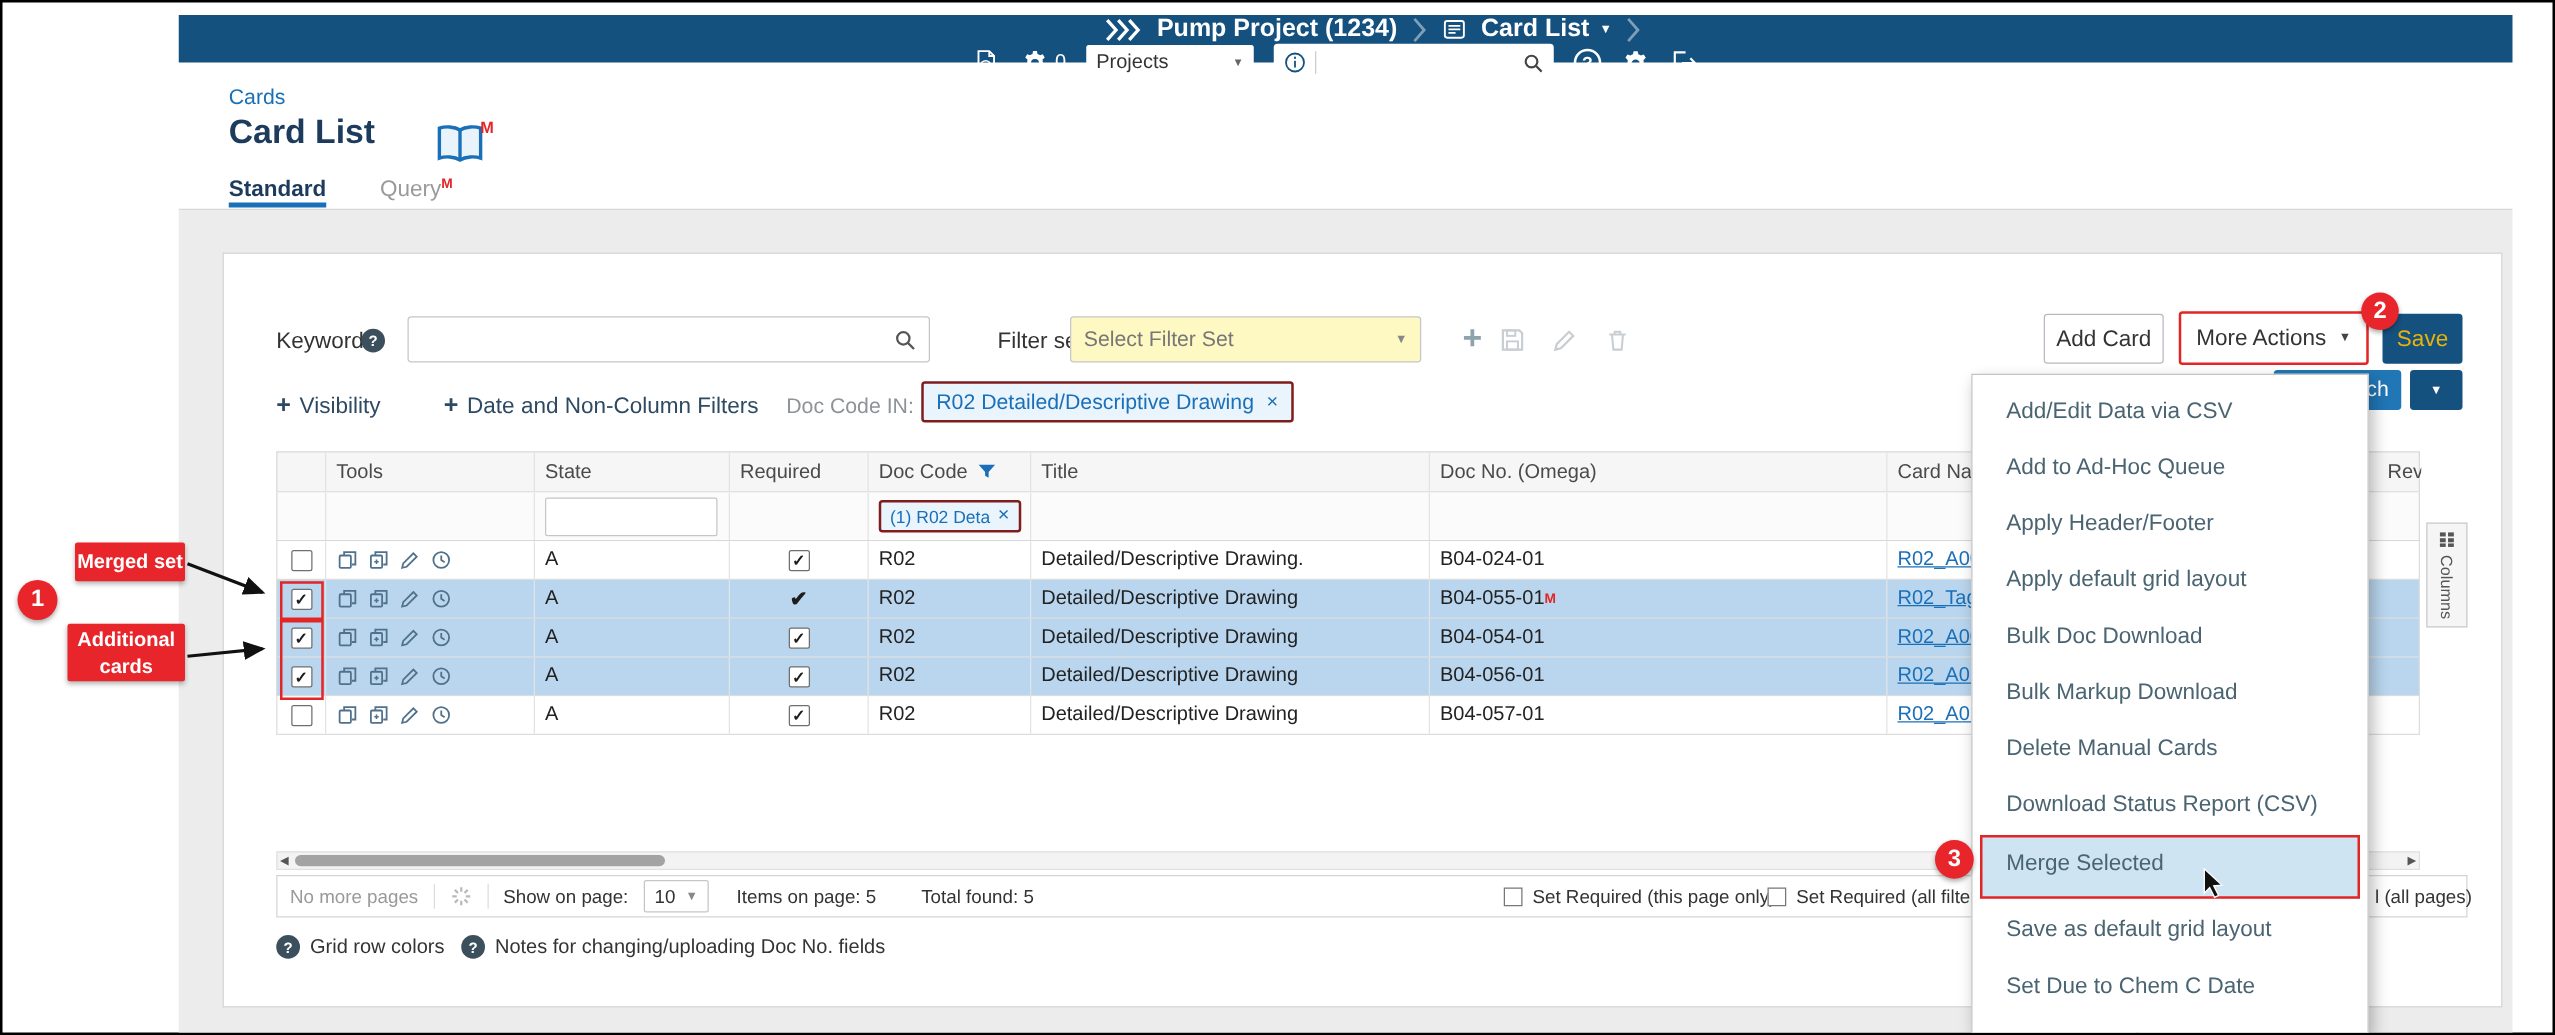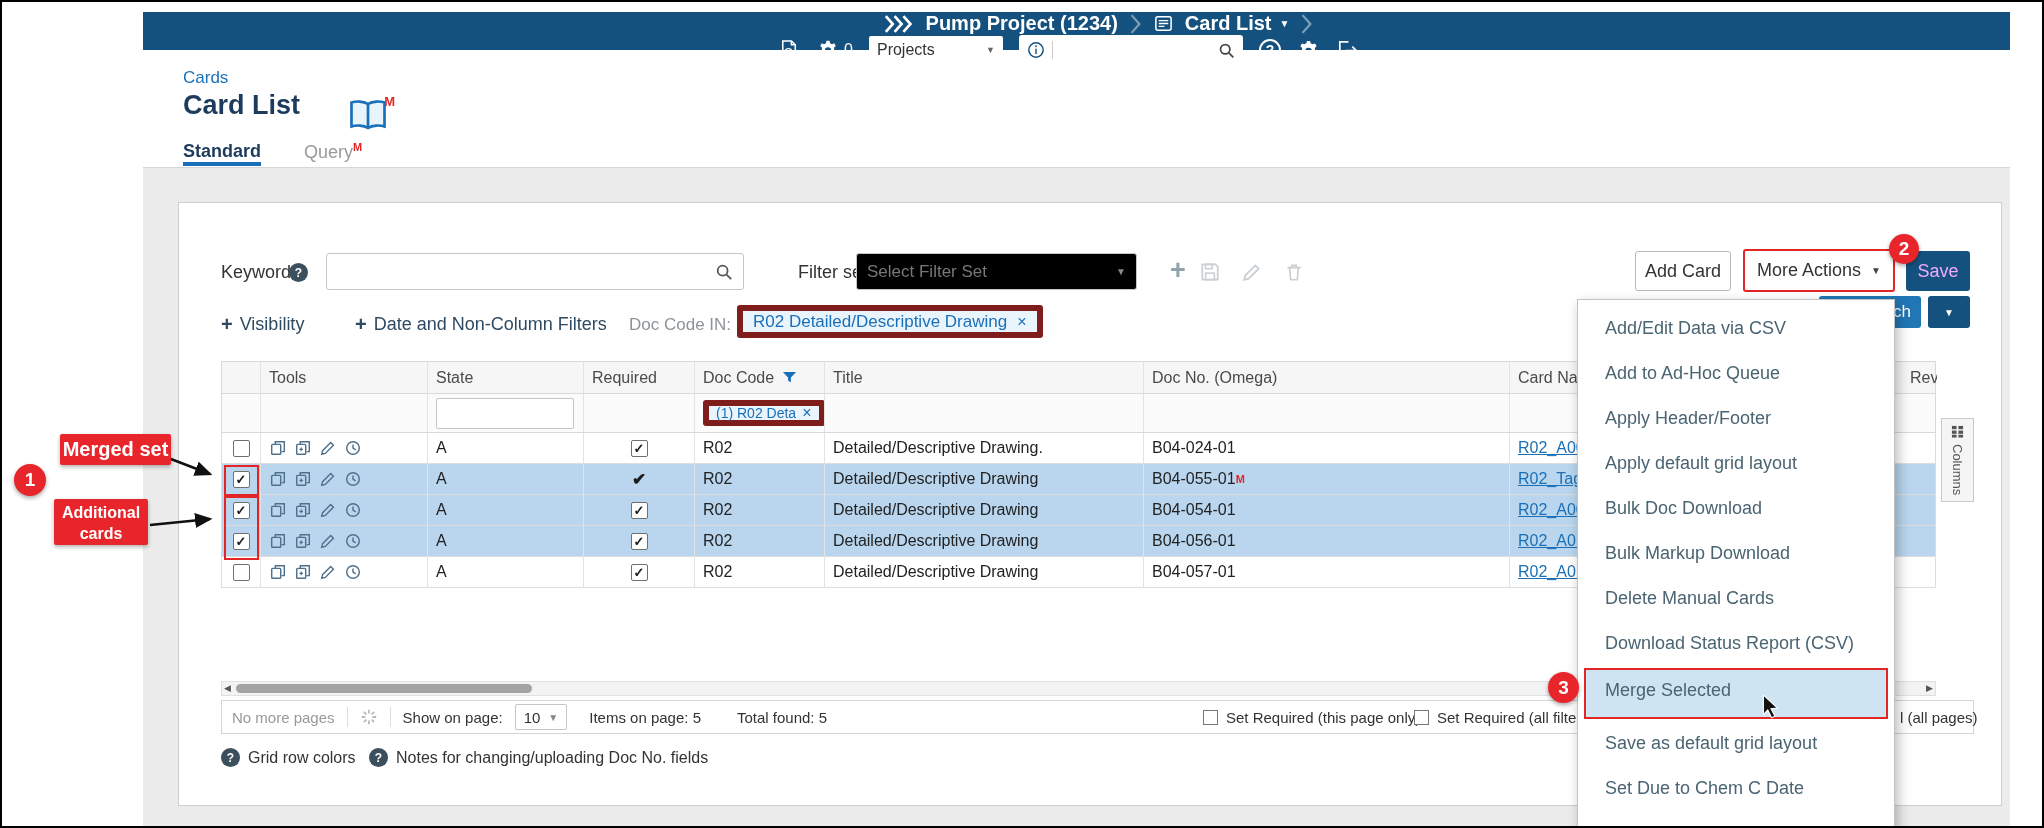--- a/index.html
+++ b/index.html
@@ -34,41 +34,41 @@
   #tab-underline{left:181px;top:160px;width:78px;height:4px;background:#1a70b8;}
   #ph-divider{left:141px;top:165px;width:1867px;height:1px;background:#d8d8d8;}
   #graybg{left:141px;top:166px;width:1867px;height:660px;background:#ececec;}
 
   
   #card{left:176px;top:200px;width:1824px;height:604px;background:#fff;border:1px solid #cfcfcf;z-index:1;box-sizing:border-box;}
   .lbl{font-size:18px;color:#333;white-space:nowrap;}
   .qicon{width:19px;height:19px;border-radius:50%;background:#3c4f5c;color:#fff;font-size:12px;font-weight:bold;display:flex;align-items:center;justify-content:center;}
   .inputbox{border:1px solid #c6c6c6;border-radius:3px;background:#fff;display:flex;align-items:center;padding:0 10px;box-sizing:border-box;}
   .inputbox input{border:none;outline:none;flex:1;min-width:0;font-size:16px;}
-  .selectbox{border:1px solid #c6c6c6;border-radius:3px;background:#000000;display:flex;align-items:center;justify-content:space-between;padding:0 10px;font-size:17px;color:#777;box-sizing:border-box;}
+  .selectbox{border:1px solid #c6c6c6;border-radius:3px;background:#fef9c3;display:flex;align-items:center;justify-content:space-between;padding:0 10px;font-size:17px;color:#777;box-sizing:border-box;}
   .caret{font-size:10px;color:#888;}
   #kw-label{left:42px;top:59px;}
   #kw-help{left:110px;top:60px;}
   #kw-input{left:147px;top:50px;width:418px;height:37px;color:#555;}
   #fs-label{left:619px;top:59px;}
   #fs-select{left:677px;top:50px;width:281px;height:37px;}
   #fs-plus{left:991px;top:52px;font-size:27px;color:#8fa3ad;font-weight:bold;}
   .dis-ic{color:#c9ced3;top:58px;}
   #fs-save{left:1020px;} #fs-edit{left:1062px;} #fs-del{left:1104px;}
   .btn{border:1px solid #b5bac0;border-radius:3px;background:#fff;font-size:18px;color:#333;display:flex;align-items:center;justify-content:center;box-sizing:border-box;cursor:default;white-space:nowrap;}
   #btn-addcard{left:1456px;top:48px;width:96px;height:40px;}
   #btn-more{left:1564px;top:46px;width:152px;height:43px;border:2px solid #e32526;gap:10px;}
   #btn-more .caret{color:#444;}
-  #btn-save{left:1727px;top:48px;width:64px;height:40px;background:#15517f;color:#f0abfc;border:none;}
+  #btn-save{left:1727px;top:48px;width:64px;height:40px;background:#15517f;color:#eab308;border:none;}
   .pluslink{font-size:18px;color:#2e4a62;display:flex;align-items:center;gap:7px;white-space:nowrap;}
   .pluslink .pl{font-weight:bold;font-size:20px;}
   #lnk-vis{left:42px;top:110px;}
   #lnk-date{left:176px;top:110px;}
   #dci-label{left:450px;top:112px;font-size:17px;color:#8d9399;}
-  .chip{background:#eaf4fc;border:6px solid #7f1d1d;border-radius:3px;color:#1a70b8;display:inline-flex;align-items:center;gap:10px;padding:0 10px;font-size:17px;box-sizing:border-box;white-space:nowrap;}
+  .chip{background:#eaf4fc;border:2px solid #7f1d1d;border-radius:3px;color:#1a70b8;display:inline-flex;align-items:center;gap:10px;padding:0 10px;font-size:17px;box-sizing:border-box;white-space:nowrap;}
   .chipx{font-size:16px;}
   #chip-dc{left:558px;top:102px;height:33px;}
   #btn-search{left:1640px;top:93px;width:102px;height:32px;background:#2176b5;color:#fff;border-radius:3px;display:flex;align-items:center;justify-content:flex-end;padding-right:10px;font-size:17px;box-sizing:border-box;}
   #btn-searchcaret{left:1749px;top:93px;width:42px;height:32px;background:#15517f;color:#fff;border-radius:3px;display:flex;align-items:center;justify-content:center;font-size:10px;}
 
   
   #tbl{left:42px;top:158px;width:1715px;font-size:16px;color:#222;}
   .trow{display:grid;grid-template-columns:39px 167px 156px 111px 130px 319px 366px 374px 53px;align-items:stretch;box-sizing:border-box;}
   .thead{height:33px;background:#f6f6f6;border:1px solid #d9d9d9;color:#4a4a4a;}
   .tfilter{height:39px;background:#fbfbfb;border:1px solid #d9d9d9;border-top:none;}
@@ -115,21 +115,21 @@
   #menu{left:1575px;top:297px;width:318px;height:529px;background:#fff;border:1px solid #c3c3c3;box-shadow:3px 5px 12px rgba(0,0,0,.28);padding-top:6px;z-index:5;overflow:hidden;box-sizing:border-box;}
   .mitem{height:45px;line-height:45px;padding-left:27px;font-size:18px;color:#4a6472;white-space:nowrap;}
   .mitem.hl{height:51px;line-height:41px;margin:2px 6px;border:2px solid #e32526;background:#cfe4f3;padding-left:19px;box-sizing:border-box;}
 
   
   .numbadge{border-radius:50%;background:#e8252a;color:#fff;font-weight:bold;display:flex;align-items:center;justify-content:center;font-size:19px;box-shadow:0 2px 4px rgba(0,0,0,.35);z-index:10;}
   #b1{left:12px;top:462px;width:32px;height:32px;}
   #b2{left:1887px;top:232px;width:30px;height:30px;}
   #b3{left:1546px;top:670px;width:31px;height:31px;}
   .callout{background:#e8252a;color:#fff;font-weight:bold;text-align:center;border-radius:2px;box-shadow:0 2px 4px rgba(0,0,0,.3);z-index:10;}
-  #co1{left:58px;top:432px;width:111px;height:31px;line-height:31px;font-size:20px;}
+  #co1{left:58px;top:432px;width:88px;height:31px;line-height:31px;font-size:16px;}
   #co2{left:52px;top:497px;width:94px;height:46px;font-size:16px;line-height:21px;padding-top:3px;box-sizing:border-box;}
   .redrect{border:2px solid #e32526;z-index:6;}
   #rr1{left:222px;top:463px;width:31px;height:27px;}
   #rr2{left:222px;top:494px;width:31px;height:60px;}
   #arrows{left:0;top:0;z-index:9;pointer-events:none;}
   #cursor{left:1758px;top:692px;z-index:12;}
 </style>
 </head>
 <body>
 

